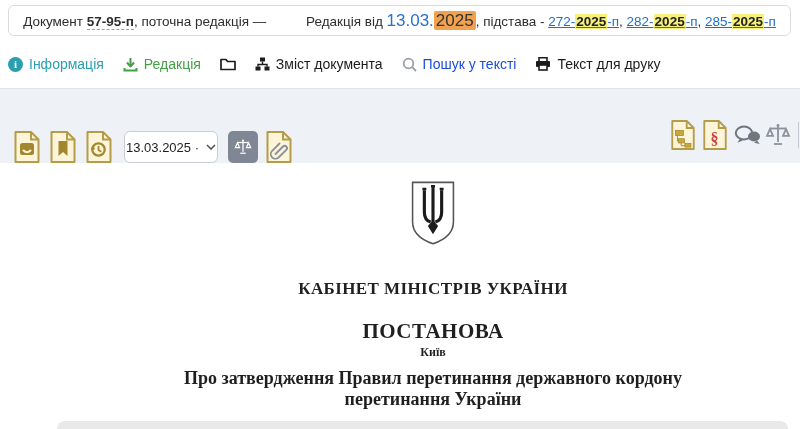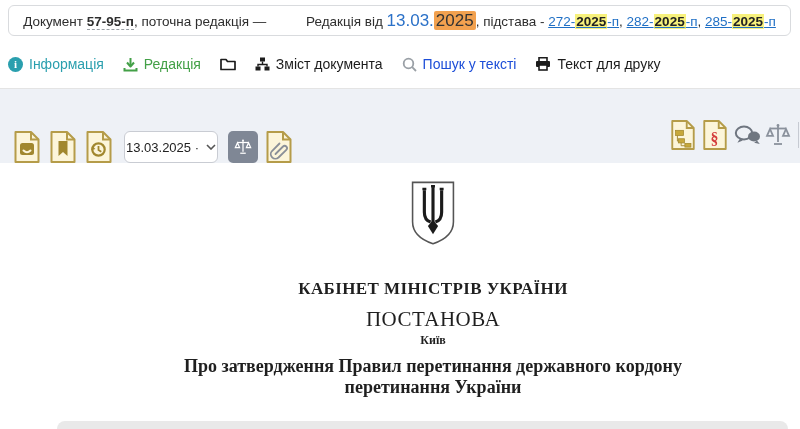--- a/index.html
+++ b/index.html
@@ -40,21 +40,21 @@
            color:#222;margin:16px 4px;cursor:pointer;}
   .scalesbtn{width:30px;height:32px;background:#7f8795;border-radius:5px;display:flex;
              align-items:center;justify-content:center;cursor:pointer;border:none;}
   .vdiv{width:1px;height:26px;background:#c6cad2;margin:0 3px;}
 
   
   .doc{position:absolute;left:66px;width:734px;top:180px;text-align:center;
        font-family:"Liberation Serif",serif;color:#1f1f1f;}
   .coat{display:block;margin:0 auto;}
   .org{font-size:17px;font-weight:700;margin-top:33px;letter-spacing:.4px;}
-  .doctype{font-size:21px;font-weight:400;margin-top:8px;letter-spacing:.5px;}
+  .doctype{font-size:21px;font-weight:700;margin-top:20px;letter-spacing:.5px;}
   .docdate{font-size:14.5px;font-weight:700;margin-top:5px;}
   .city{font-size:12px;font-weight:700;margin-top:1px;}
   .title{font-size:18px;font-weight:700;margin-top:8px;line-height:21px;}
 
   .bottom-band{position:absolute;left:57px;width:731px;top:421px;height:10px;
                background:#e9e9e9;border-radius:8px 8px 0 0;}
 </style>
 </head>
 <body>
 

